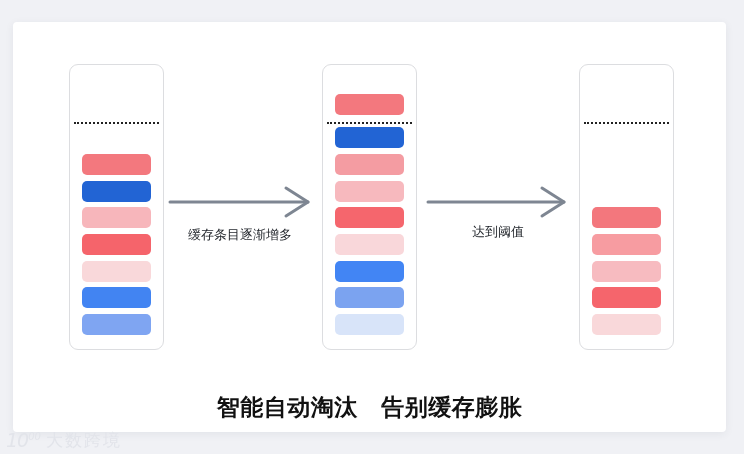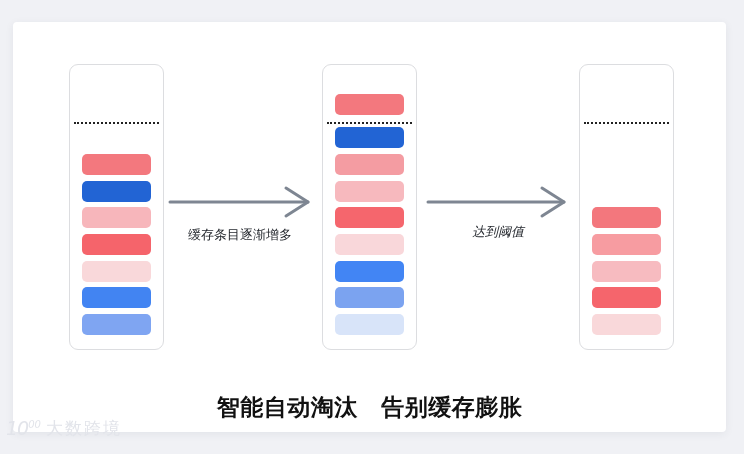--- a/index.html
+++ b/index.html
@@ -35,28 +35,28 @@
   .arrow.a1{left:426px;}
   .arrow line,.arrow polyline{
     stroke:#7E8692;stroke-width:3;fill:none;
     stroke-linecap:round;stroke-linejoin:round;
   }
   .arrow-label{
     position:absolute;color:#1F2329;font-size:13px;line-height:20px;
     text-align:center;white-space:nowrap;
   }
   .arrow-label.l0{left:160px;width:160px;top:225px;}
-  .arrow-label.l1{left:418px;width:160px;top:222px;font-style:italic;}
+  .arrow-label.l1{left:418px;width:160px;top:222px;}
   .diagram-title{
     position:absolute;left:13px;top:392px;width:713px;
     text-align:center;font-size:23px;font-weight:bold;color:#111111;
     letter-spacing:0.5px;
   }
   .watermark{
-    position:absolute;left:6px;top:416px;height:24px;
+    position:absolute;left:6px;top:428px;height:24px;
     display:flex;align-items:center;
     color:#E2E4EA;font-weight:normal;
   }
   .wm-logo{font-size:19px;font-style:italic;letter-spacing:-1px;}
   .wm-sup{font-size:10px;vertical-align:super;letter-spacing:0;}
   .wm-text{font-size:17px;letter-spacing:2px;margin-left:5px;}
 </style>
 </head>
 <body style="background: rgb(240, 241, 245);">
 

